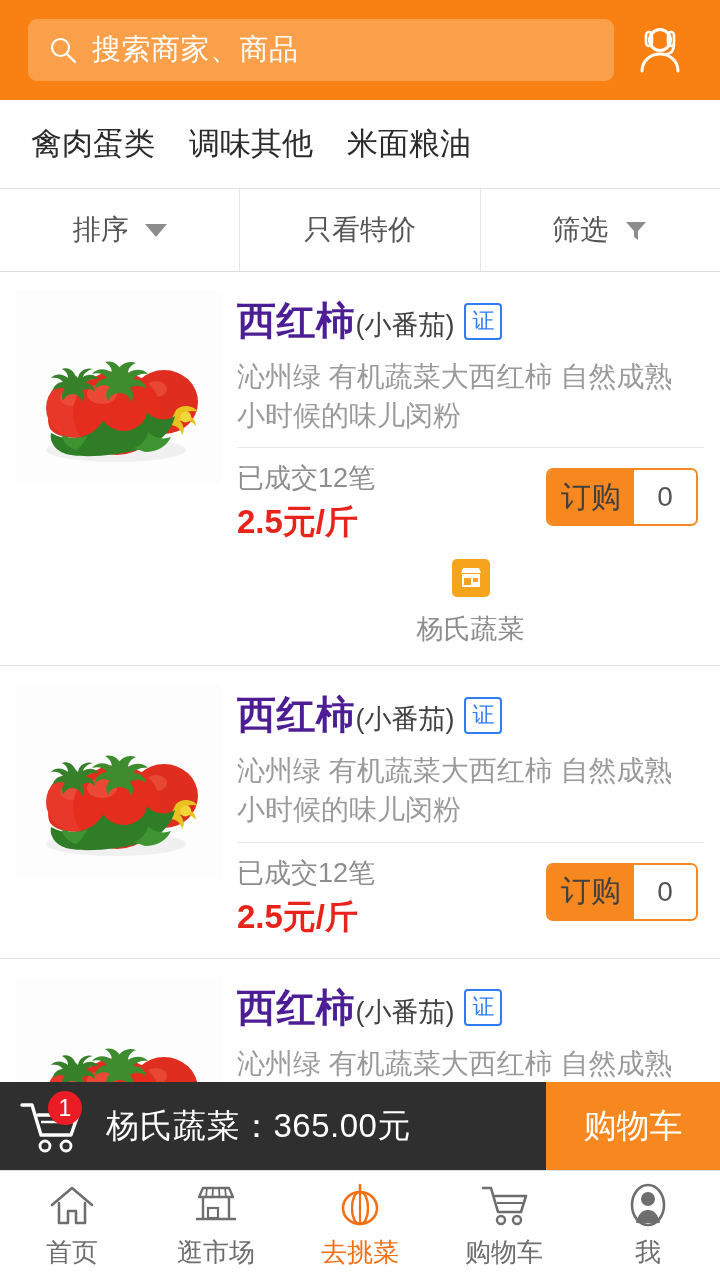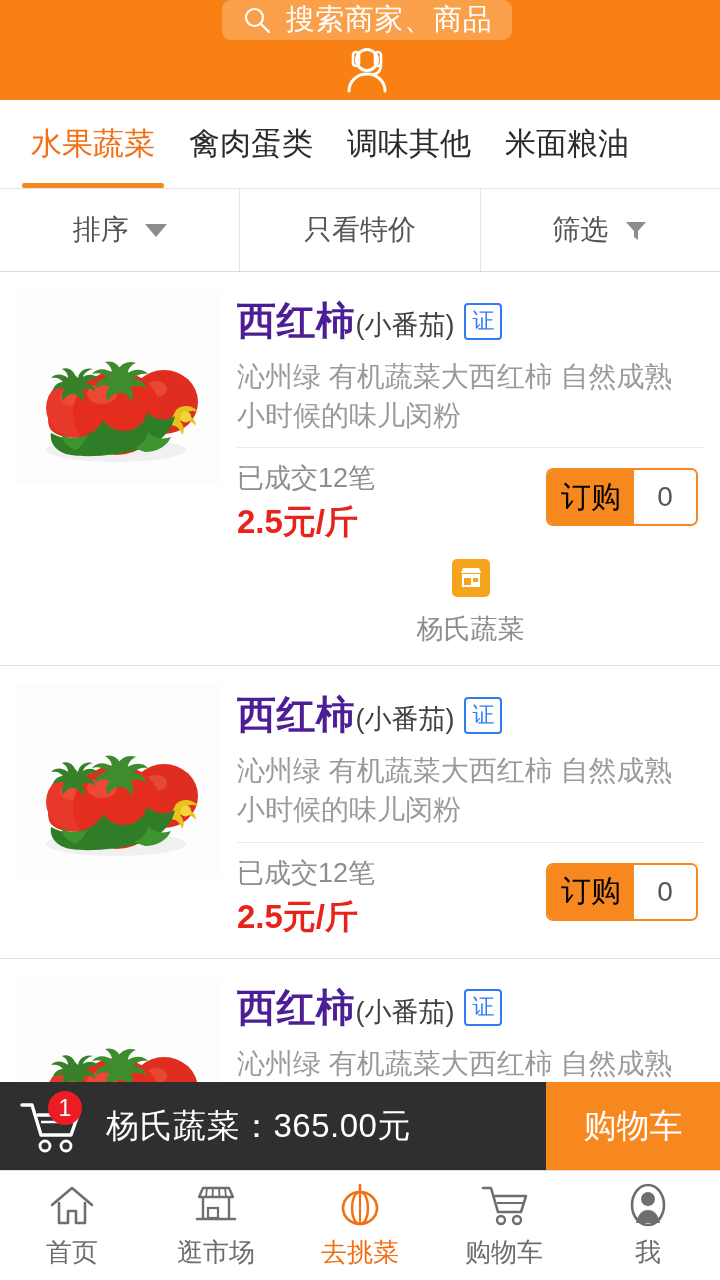--- a/index.html
+++ b/index.html
@@ -7,21 +7,21 @@
     width: 720px; height: 1280px;
     font-family: "Liberation Sans", "DejaVu Sans", sans-serif;
     background: #ffffff;
     overflow: hidden;
   }
   .screen { position: relative; width: 720px; height: 1280px; background: #fff; }
 
   
   .header {
     height: 100px; background: #F98012;
-    display: flex; align-items: center; padding: 0 14px 0 28px; flex-direction: column;
+    display: flex; align-items: center; padding: 0 14px 0 28px;
   }
   .search-box {
     flex: 1; height: 62px; background: #FAA04B; border-radius: 9px;
     display: flex; align-items: center; padding: 0 20px; gap: 14px;
   }
   .search-icon { width: 30px; height: 30px; flex: 0 0 auto; }
   .search-placeholder {
     color: #ffffff; font-size: 29px; letter-spacing: .5px; white-space: nowrap;
   }
   .service-btn {
@@ -92,21 +92,21 @@
   }
   .meta-left { display: flex; flex-direction: column; }
   .p-sales { font-size: 27px; color: #8d8d8d; }
   .p-price { font-size: 33px; color: #E8231B; font-weight: bold; margin-top: 4px; }
   .order-widget {
     display: flex; align-items: stretch; border: 2px solid #F7881F;
     border-radius: 7px; overflow: hidden; height: 58px; margin-top: 8px;
     margin-right: 6px; flex: 0 0 auto;
   }
   .order-btn {
-    background: #F7881F; color: #000000; font-size: 30px;
+    background: #F7881F; color: #404040; font-size: 30px;
     padding: 0 13px; display: flex; align-items: center; justify-content: center;
   }
   .order-qty {
     background: #fff; color: #555; font-size: 28px; width: 62px;
     display: flex; align-items: center; justify-content: center;
   }
   .shop-row {
     display: flex; align-items: center; gap: 14px; padding: 14px 0 18px 0; flex-direction: column;
   }
   .shop-icon {
@@ -172,23 +172,20 @@
           <path d="M8 50c0-9.6 8-17 18-17s18 7.4 18 17" stroke="#ffffff" stroke-width="3" stroke-linecap="round"></path>
           <path d="M12 14c0-1.6 1.3-3 3-3s3 1.4 3 3v8c0 1.6-1.3 3-3 3s-3-1.4-3-3z" stroke="#ffffff" stroke-width="2.6"></path>
           <path d="M34 14c0-1.6 1.3-3 3-3s3 1.4 3 3v8c0 1.6-1.3 3-3 3s-3-1.4-3-3z" stroke="#ffffff" stroke-width="2.6"></path>
           <path d="M40 24c0 6-4 9-9 9.5" stroke="#ffffff" stroke-width="2.6" stroke-linecap="round"></path>
         </svg>
       </span>
     </div>
   </div>
 
   <div class="tabs">
-    <div class="tab active">
-        <span>水果蔬菜</span>
-      </div>
     <div class="tab">
         <span>禽肉蛋类</span>
       </div>
     <div class="tab">
         <span>调味其他</span>
       </div>
     <div class="tab">
         <span>米面粮油</span>
       </div>
   </div>

